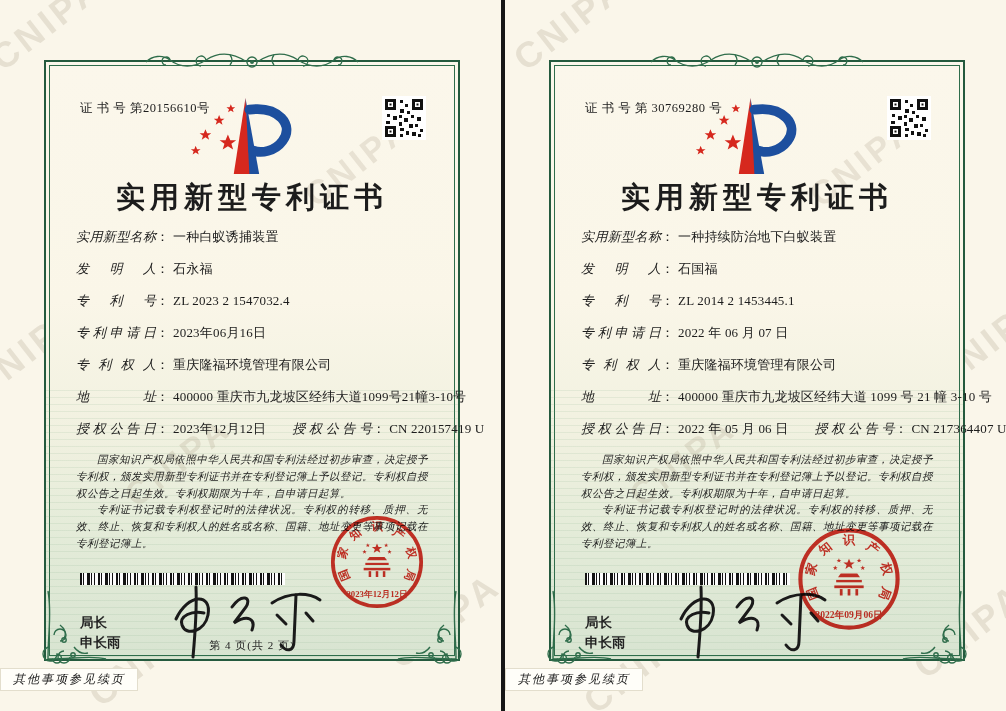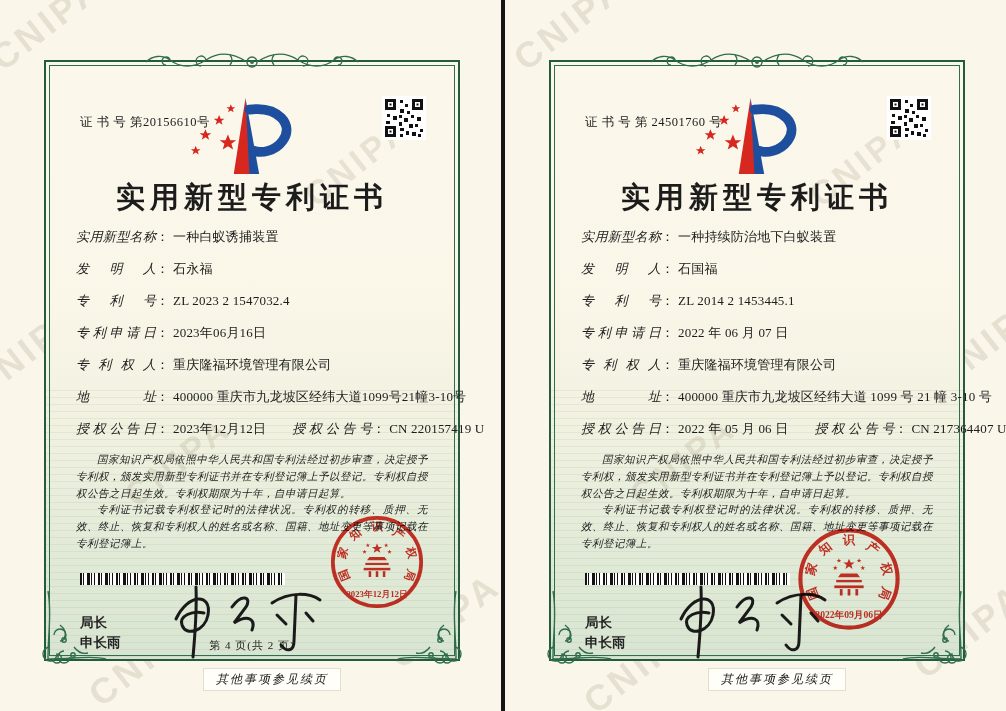--- a/index.html
+++ b/index.html
@@ -20,21 +20,21 @@
          border:2px solid #245a3e;
          background:linear-gradient(180deg,#fbf7eb 0%,#faf6e8 40%,#f1f1e0 62%,#e3ebd8 80%,#d8e4d1 100%);
          z-index:2;}
   .frame::before{content:"";position:absolute;inset:3px;border:1px solid #2f6d4b;pointer-events:none;}
   .frame::after{content:"";position:absolute;left:0;right:0;top:55%;bottom:0;
       background:repeating-linear-gradient(180deg,rgba(110,160,120,.12) 0 1px,transparent 1px 7px);
       pointer-events:none;}
   .content{position:absolute;inset:4px;padding:24px 26px 0;z-index:2;}
 
   .head{position:relative;height:90px;}
-  .cert-no{position:absolute;left:4px;top:24px;font-size:12.5px;letter-spacing:.5px;}
+  .cert-no{position:absolute;left:4px;top:10px;font-size:12.5px;letter-spacing:.5px;}
   .logo{position:absolute;left:50%;top:4px;transform:translateX(-58%);}
   .qr{position:absolute;right:2px;top:6px;width:44px;height:44px;background:#fff;}
 
   .title{margin:0;text-align:center;font-size:29px;line-height:34px;font-weight:bold;
          letter-spacing:5px;white-space:nowrap;}
 
   .rows{margin-top:14px;}
   .row{height:17px;margin-bottom:15px;font-size:13px;white-space:nowrap;}
   .lbl{display:inline-block;width:80px;text-align:justify;text-align-last:justify;
        vertical-align:top;font-style:italic;}
@@ -57,21 +57,21 @@
       font-size:13.5px;line-height:20px;font-weight:bold;color:#222;}
   .signature{position:absolute;left:84px;top:-18px;}
 
   .seal{position:absolute;left:281px;top:450px;width:100px;height:100px;z-index:4;
         mix-blend-mode:multiply;opacity:.95;}
   .panel.right .seal{left:243px;top:462px;width:110px;height:110px;}
 
   .page-no{position:absolute;left:0;right:0;bottom:6px;text-align:center;font-size:11px;
            letter-spacing:1px;z-index:2;}
 
-  .footer{position:absolute;left:0;right:0;top:668px;text-align:center;z-index:2;padding-left:43px;}
+  .footer{position:absolute;left:0;right:0;top:668px;z-index:2;}
   .footer span{display:inline-block;background:#fffef9;border:1px solid #e3decd;
       padding:2px 12px;font-size:12px;font-style:italic;letter-spacing:2px;}
 
   
   .orn-top{position:absolute;left:50%;top:-14px;transform:translateX(-50%);z-index:3;}
   .corner{position:absolute;bottom:-6px;z-index:3;}
   .corner.bl{left:-6px;}
   .corner.br{right:-6px;transform:scaleX(-1);}
   svg text{font-family:"Liberation Serif","DejaVu Serif",serif;}
 </style>
@@ -292,21 +292,21 @@
         </svg>
       <svg class="corner bl" width="70" height="80" viewBox="0 0 70 80">
           <use href="#corner-orn"></use>
         </svg>
       <svg class="corner br" width="70" height="80" viewBox="0 0 70 80">
           <use href="#corner-orn"></use>
         </svg>
 
       <div class="content">
         <div class="head">
-          <div class="cert-no">证 书 号 第 24501760 号</div>
+          <div class="cert-no">证 书 号 第 30769280 号</div>
           <svg class="logo" width="118" height="84" viewBox="0 0 118 86">
               <use href="#cnipa-logo-g"></use>
             </svg>
           <svg class="qr" width="44" height="44" viewBox="0 0 44 44">
               <use href="#qr-g"></use>
             </svg>
         </div>
 
         <h1 class="title">实用新型专利证书</h1>
 

